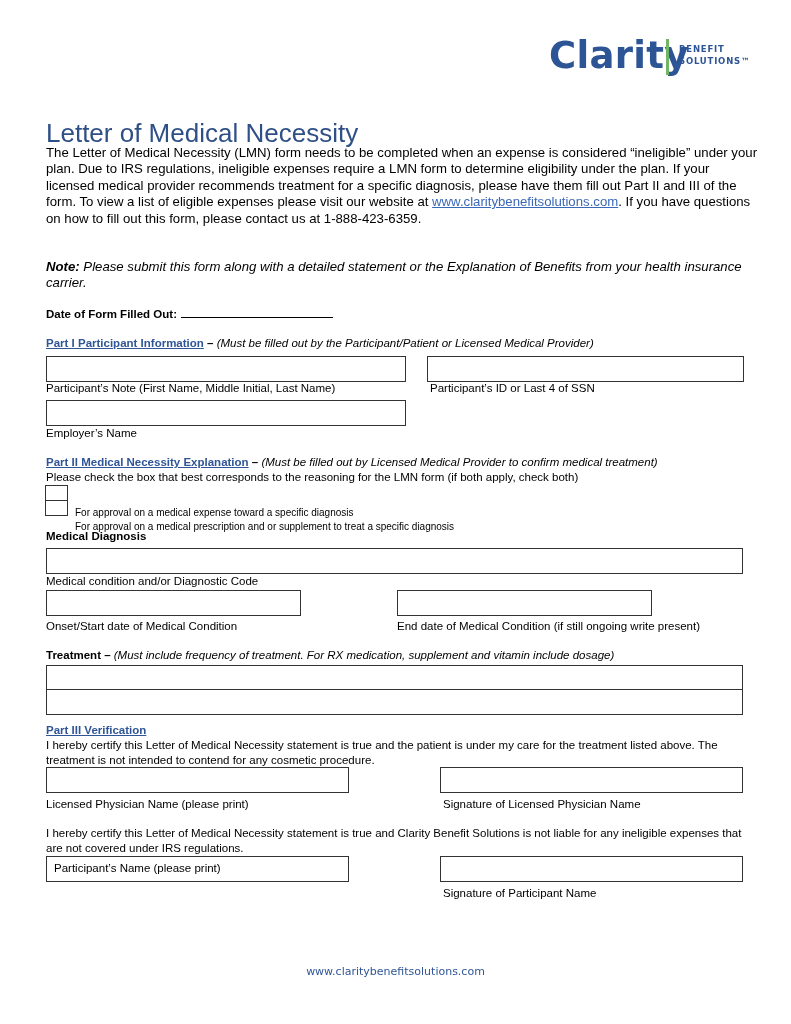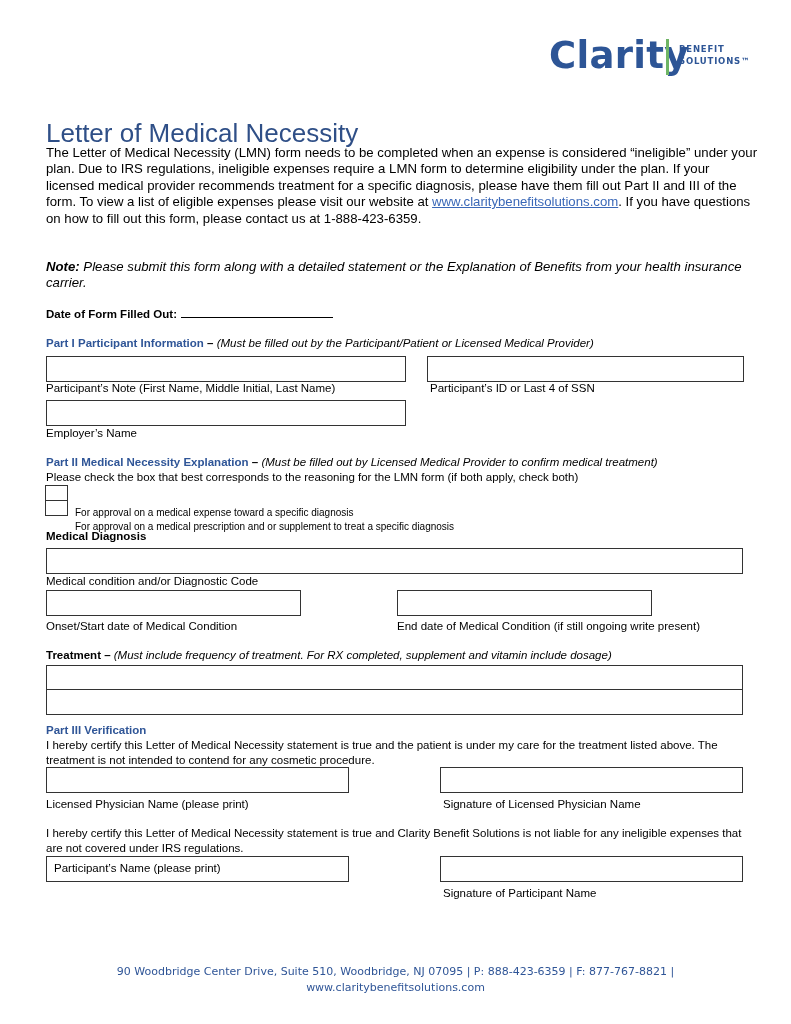--- a/index.html
+++ b/index.html
@@ -12,21 +12,21 @@
     .logo-sub { left: 679px; top: 43px; font-size: 8.5px; line-height: 12px; color: #2d5596; font-weight: bold; letter-spacing: 0.8px;
                 font-family: "DejaVu Sans", sans-serif; }
     .title { left: 46px; top: 99px; font-size: 26px; color: #2f4f87; margin-top: 19px; }
     .intro { left: 46px; top: 145px; width: 712px; font-size: 13.2px; line-height: 16.4px; }
     .intro a { color: #3a68b8; text-decoration: underline; }
     .note { left: 46px; top: 259px; width: 712px; font-size: 13.2px; line-height: 16px; font-style: italic; }
     .note b { font-style: italic; }
     .date-row { left: 46px; top: 306px; font-size: 11.5px; font-weight: bold; }
     .date-line { display: inline-block; width: 152px; border-bottom: 1px solid #000; height: 11px; margin-left: 4px; vertical-align: baseline; }
     .sec { font-size: 11.5px; }
-    .sec-link { color: #2f5597; font-weight: bold; }
+    .sec-link { color: #2f5597; font-weight: bold; text-decoration: underline; }
     .sec-note { font-style: italic; }
     .box { position: absolute; border: 1.5px solid #333; box-sizing: border-box; background: #fff; }
     .lbl { position: absolute; font-size: 11.5px; white-space: nowrap; }
     .chk { position: absolute; left: 45px; width: 23px; border: 1.5px solid #333; box-sizing: border-box; background: #fff; }
     .chk-lbl { position: absolute; left: 75px; font-size: 10px; white-space: nowrap; margin-top: 21px; }
     .bold { font-weight: bold; }
     .para { position: absolute; left: 46px; width: 712px; font-size: 11.5px; line-height: 15px; }
     .footer { left: 0; width: 791px; text-align: center; font-size: 11px; color: #2f5597; line-height: 16px;
               font-family: "DejaVu Sans", sans-serif; }
   </style>
@@ -75,34 +75,33 @@
 
 <div class="lbl bold" style="left:46px; top:530px;">Medical Diagnosis</div>
 <div class="box" style="left:46px; top:548px; width:697px; height:26px;"></div>
 <div class="lbl" style="left:46px; top:575px;">Medical condition and/or Diagnostic Code</div>
 <div class="box" style="left:46px; top:590px; width:255px; height:26px;"></div>
 <div class="lbl" style="left:46px; top:620px;">Onset/Start date of Medical Condition</div>
 <div class="box" style="left:397px; top:590px; width:255px; height:26px;"></div>
 <div class="lbl" style="left:397px; top:620px;">End date of Medical Condition (if still ongoing write present)</div>
 
 <div class="abs sec" style="left:46px; top:649px; white-space:nowrap;">
-  <span class="bold">Treatment</span><span class="bold"> – </span><span class="sec-note">(Must include frequency of treatment. For RX completed, supplement and vitamin include dosage)</span>
+  <span class="bold">Treatment</span><span class="bold"> – </span><span class="sec-note">(Must include frequency of treatment. For RX medication, supplement and vitamin include dosage)</span>
 </div>
 <div class="box" style="left:46px; top:665px; width:697px; height:25px;"></div>
 <div class="box" style="left:46px; top:689px; width:697px; height:26px;"></div>
 
 <div class="lbl sec-link" style="left:46px; top:724px;">Part III Verification</div>
 <div class="para" style="top:738px;">I hereby certify this Letter of Medical Necessity statement is true and the patient is under my care for the treatment listed above. The treatment is not intended to contend for any cosmetic procedure.</div>
 <div class="box" style="left:46px; top:767px; width:303px; height:26px;"></div>
 <div class="lbl" style="left:46px; top:798px;">Licensed Physician Name (please print)</div>
 <div class="box" style="left:440px; top:767px; width:303px; height:26px;"></div>
 <div class="lbl" style="left:443px; top:798px;">Signature of Licensed Physician Name</div>
 
 <div class="para" style="top:826px;">I hereby certify this Letter of Medical Necessity statement is true and Clarity Benefit Solutions is not liable for any ineligible expenses that are not covered under IRS regulations.</div>
 <div class="box" style="left:46px; top:856px; width:303px; height:26px;"></div>
 <div class="lbl" style="left:46px; top:862px;padding-left:8px;">Participant’s Name (please print)</div>
 <div class="box" style="left:440px; top:856px; width:303px; height:26px;"></div>
 <div class="lbl" style="left:443px; top:887px;">Signature of Participant Name</div>
 
 <div class="abs footer" style="top:964px;">
-  <div>90 Woodbridge Center Drive, Suite 510, Woodbridge, NJ 07095 | P: 888-423-6359 | F: 877-767-8821 |</div>
   <div>www.claritybenefitsolutions.com</div>
 </div>
 
 </body></html>

